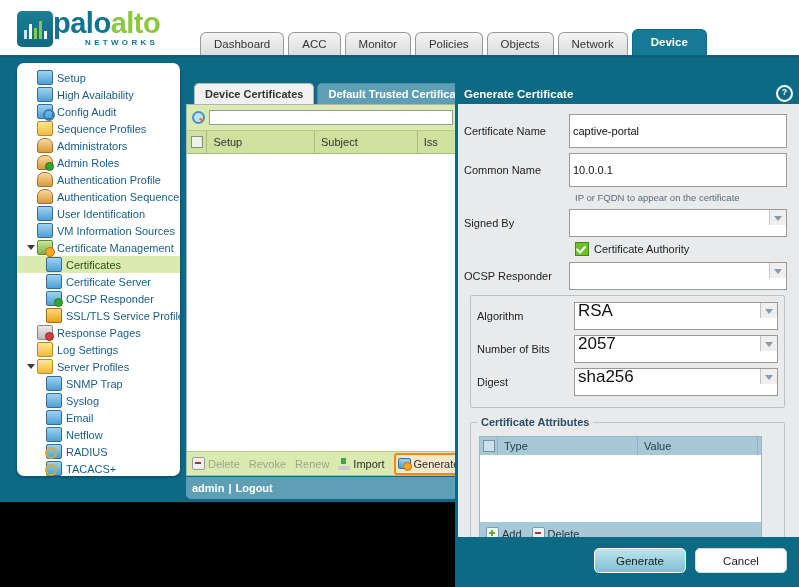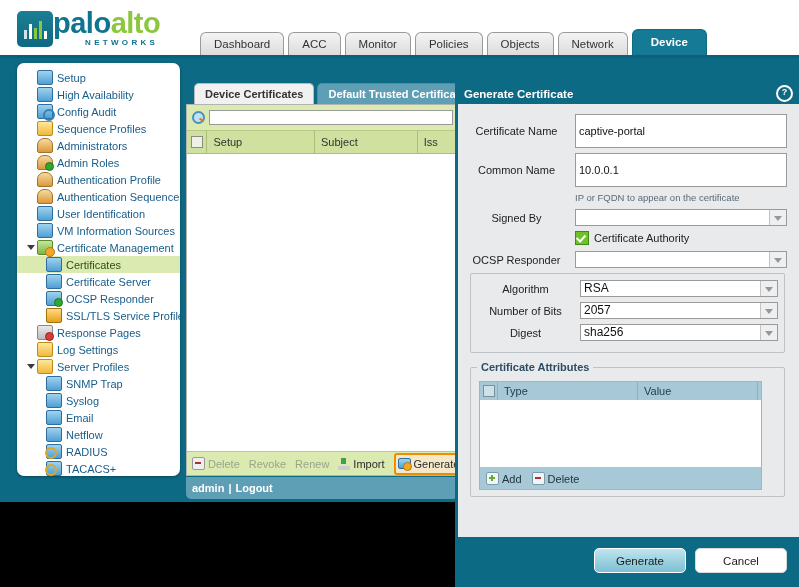--- a/index.html
+++ b/index.html
@@ -148,30 +148,30 @@
   }
   .dlg-title{
     height:21px;background:#0d6a85;color:#fff;font-size:11.5px;font-weight:bold;
     display:flex;align-items:center;padding:0 6px;box-sizing:border-box;
   }
   .help-ic{margin-left:auto;width:13px;height:13px;border-radius:50%;border:2px solid #ffffff;
            color:#fff;font-size:9px;line-height:10px;text-align:center;font-weight:bold;cursor:pointer;}
   .dlg-body{position:absolute;left:0;top:21px;right:0;bottom:47px;background:#e8eaec;
             padding:10px 12px 0 6px;box-sizing:border-box;overflow:hidden;}
   .frow{display:flex;align-items:center;margin-bottom:5px;}
-  .flabel{width:105px;text-align:center;padding-right:6px;font-size:11px;color:#222;flex:0 0 105px;}
+  .flabel{width:105px;text-align:left;font-size:11px;color:#222;flex:0 0 105px;}
   .fctrl{flex:1;position:relative;}
   .finput{
     width:100%;height:16px;box-sizing:border-box;border:1px solid #9a9a9a;background:#fff;
     font-size:11px;padding:16px 3px;outline:none;color:#111;font-family:inherit;
   }
   .finput::placeholder{color:#9fb4c6;}
   .fselect{
-    width:100%;height:17px;box-sizing:border-box;border:1px solid #9a9a9a;background:#fff;
-    font-size:12px;padding:0 20px 0 3px;color:#111;position:relative;line-height:15px;cursor:pointer;
+    width:100%;height:28px;box-sizing:border-box;border:1px solid #9a9a9a;background:#fff;
+    font-size:17px;padding:0 20px 0 3px;color:#111;position:relative;line-height:15px;cursor:pointer;
   }
   .fselect .arrow{
     position:absolute;right:0;top:0;width:16px;height:15px;background:#efefef;border-left:1px solid #c3c3c3;
   }
   .fselect .arrow:after{
     content:"";position:absolute;left:4px;top:6px;border-left:4px solid transparent;
     border-right:4px solid transparent;border-top:5px solid #8e9aa3;
   }
   .hint{font-size:9.5px;color:#5b6b78;margin:1px 0 6px 111px;}
   .chkrow{display:flex;align-items:center;margin:2px 0 6px 111px;}

